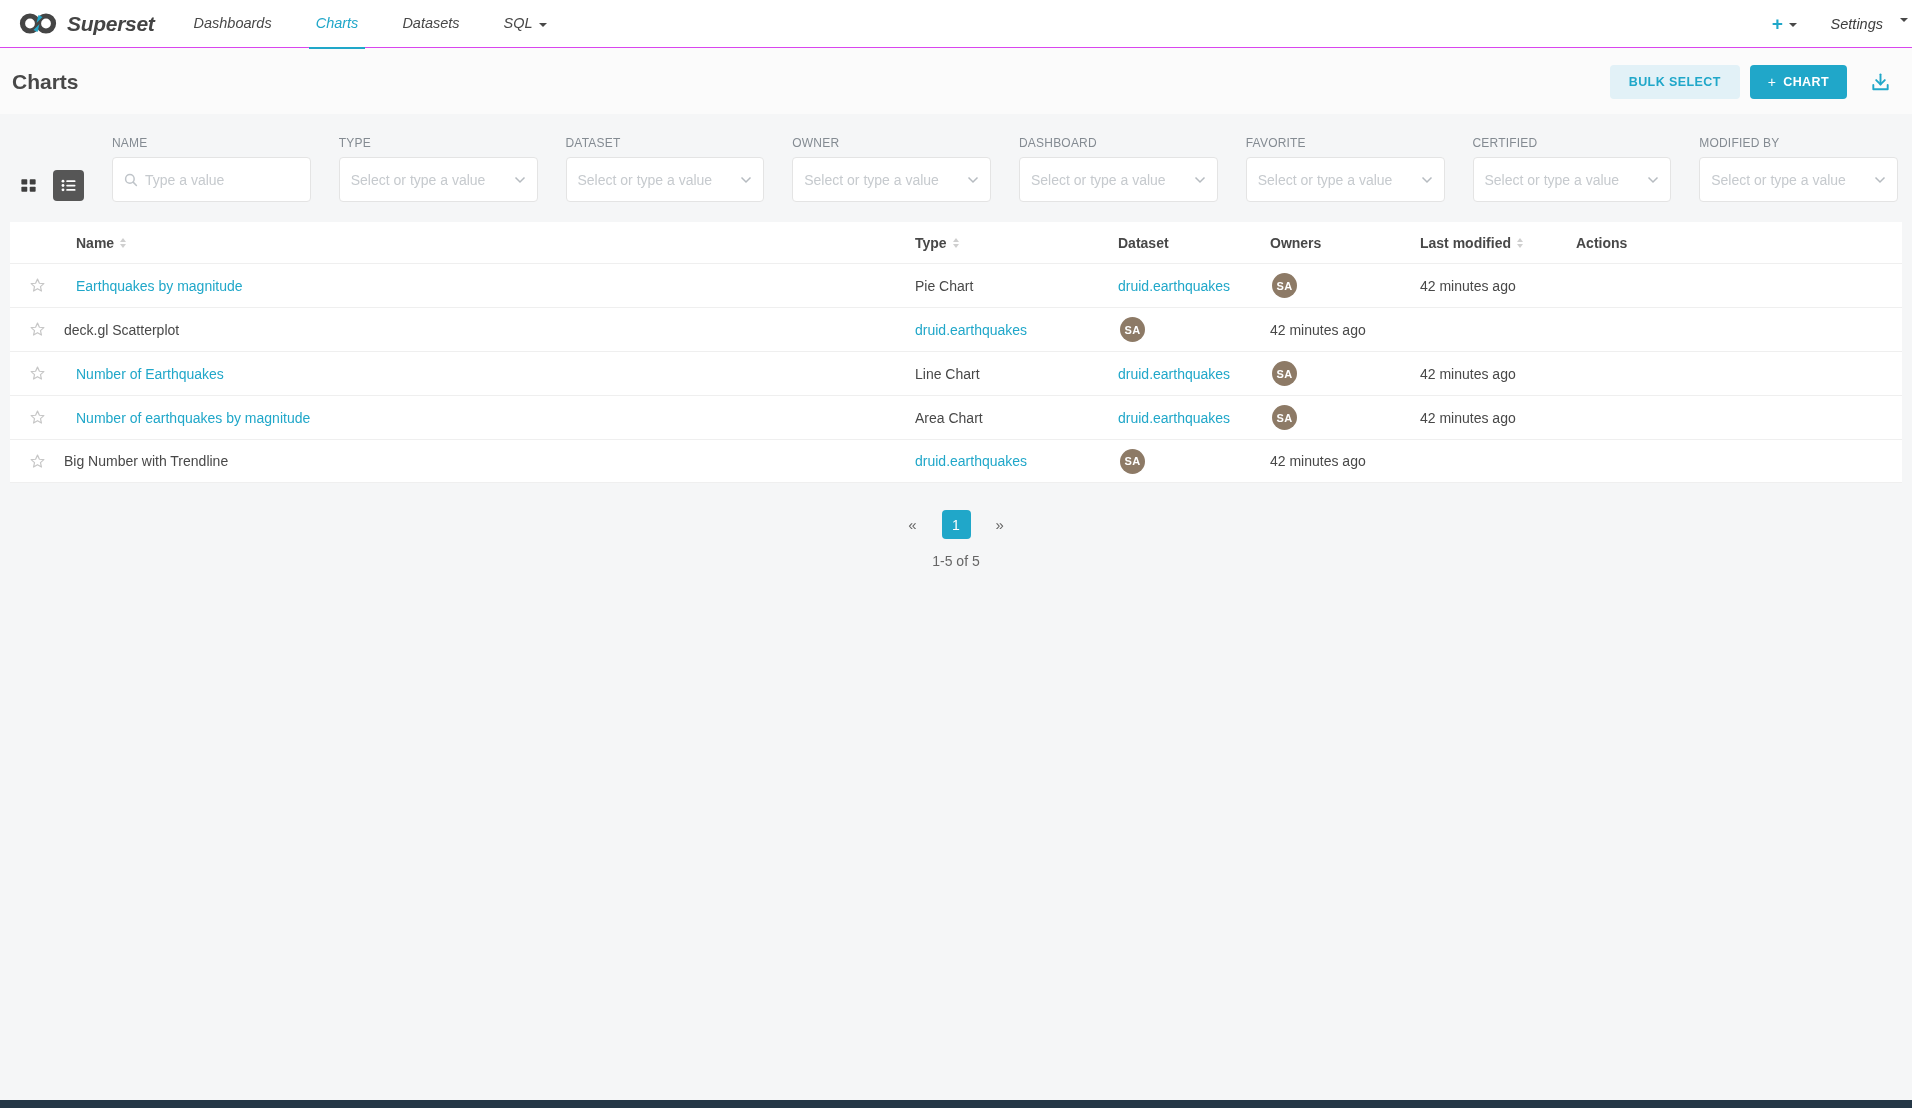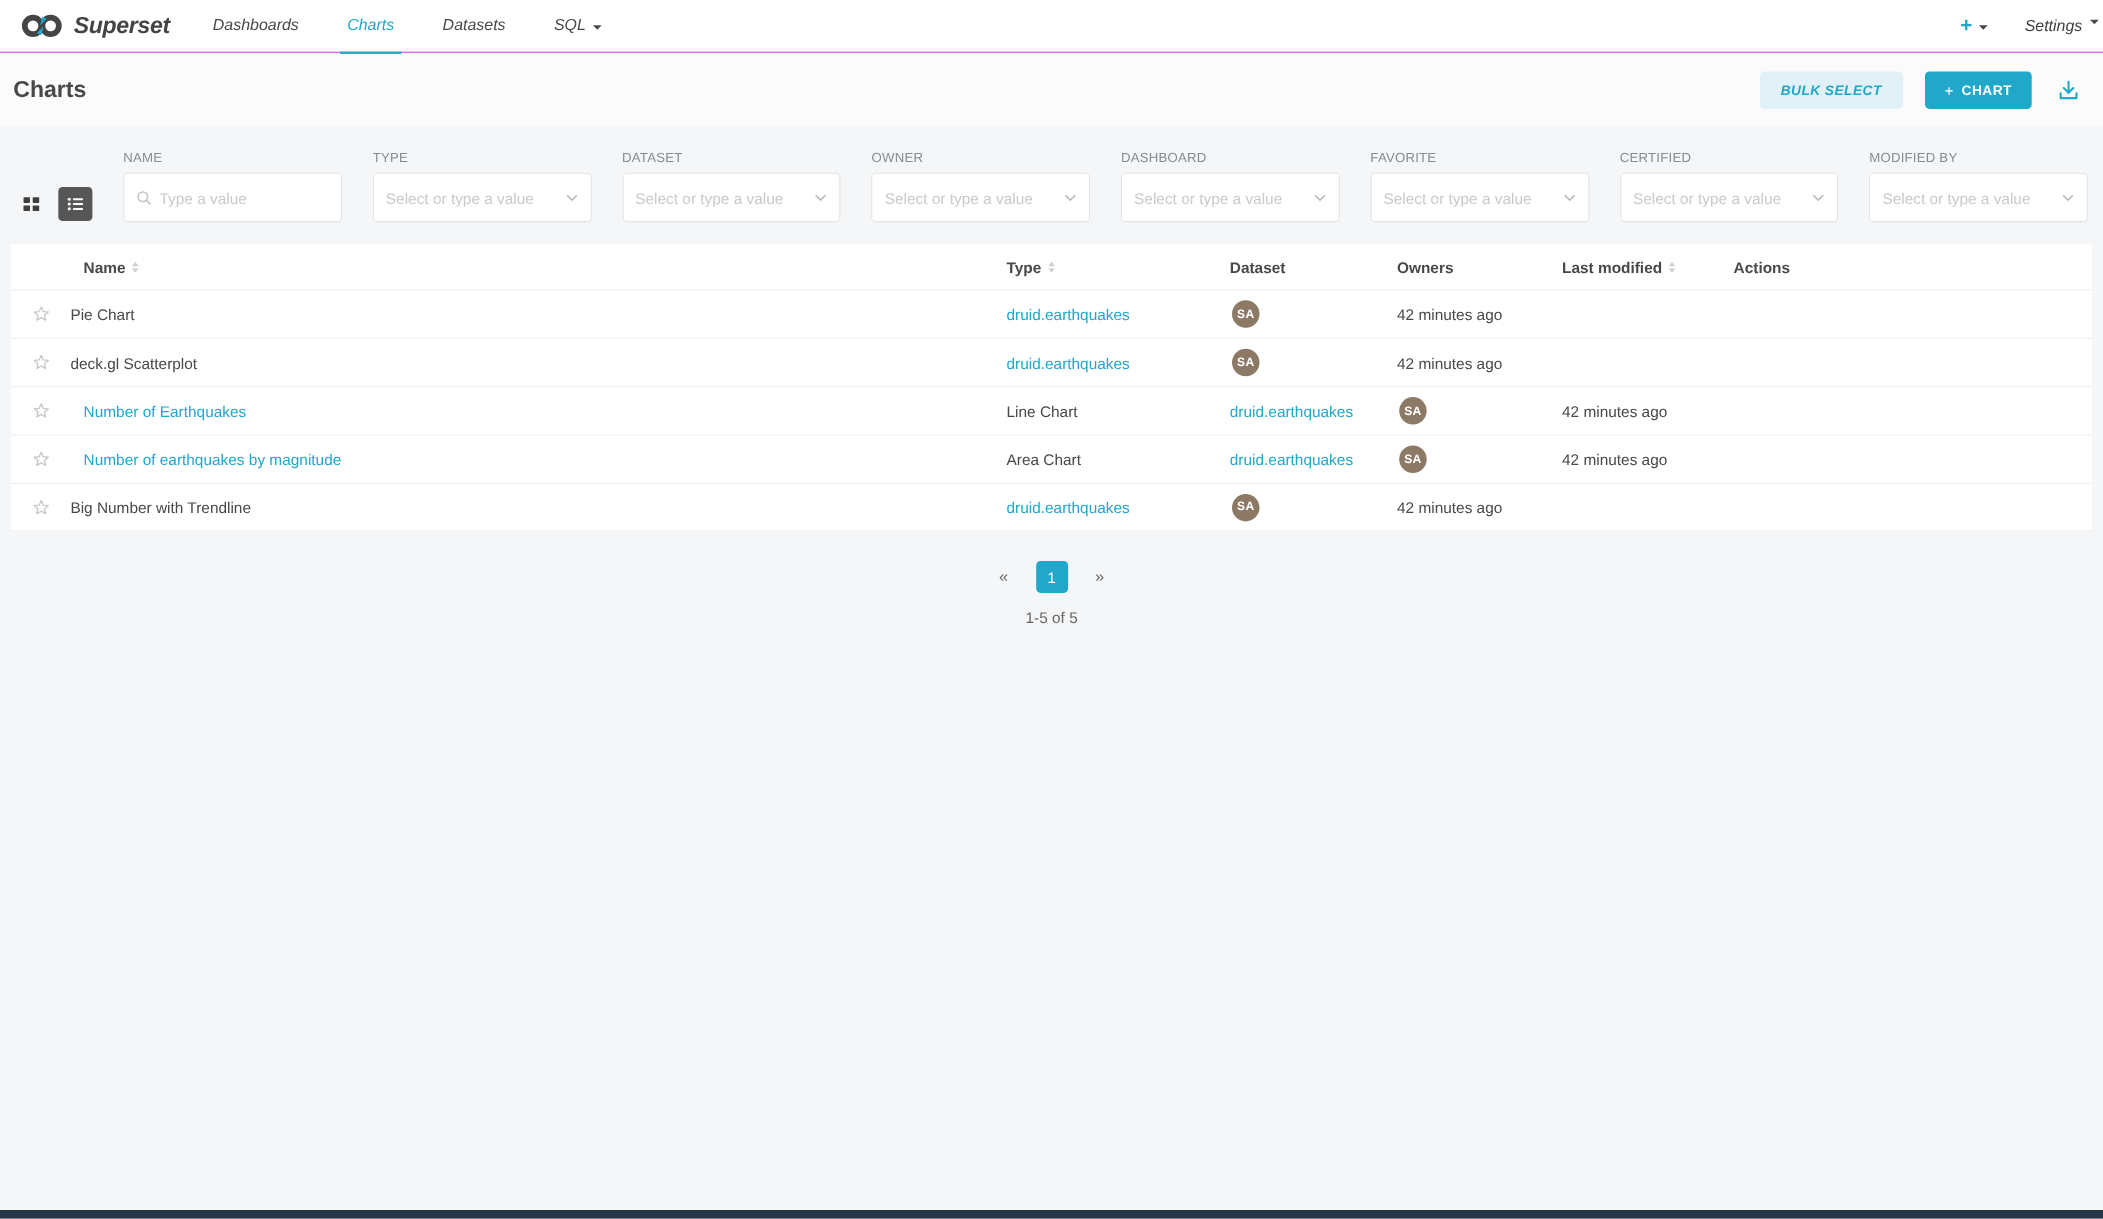--- a/index.html
+++ b/index.html
@@ -28,31 +28,31 @@
   .nav-item.active::after {
     content:""; position:absolute; left:2px; right:2px; bottom:-1px; height:2px; background:#20A7C9;
   }
   .caret-down {
     width:0; height:0; border-left:4px solid transparent; border-right:4px solid transparent;
     border-top:4px solid #484848; display:inline-block; margin-top:2px;
   }
   .nav-right { margin-left:auto; display:flex; align-items:center; gap:34px; padding-right:4px; }
   .nav-plus { display:flex; align-items:center; gap:6px; cursor:pointer; }
   .nav-plus .plus-glyph { color:#20A7C9; font-size:19px; font-weight:bold; line-height:1; }
-  .nav-settings { display:flex; align-items:flex-start; gap:7px; font-size:14.5px; color:#3E3E3E; cursor:pointer; }
+  .nav-settings { display:flex; align-items:flex-start; gap:17px; font-size:14.5px; color:#3E3E3E; cursor:pointer; }
 
   
   .page-header {
     display:flex; align-items:center; background:#FBFBFB;
     padding:17px 14px 15px 12px;
   }
   .page-title { font-size:21px; font-weight:bold; color:#484848; margin-right:auto; }
   .btn { border:none; border-radius:4px; font-family:inherit; font-weight:bold; font-size:12.5px;
          letter-spacing:0.4px; height:34px; cursor:pointer; display:inline-flex; align-items:center; }
-  .btn-secondary { background:#E2F1F7; color:#20A7C9; padding:0 19px; margin-right:20px;font-style:italic; }
+  .btn-secondary { background:#E2F1F7; color:#20A7C9; padding:0 19px; margin-right:10px; }
   .btn-primary { background:#20A7C9; color:#fff; padding:0 18px; gap:7px; }
   .import-btn { background:none; border:none; margin-left:22px; margin-right:6px; cursor:pointer; display:flex; align-items:center; }
 
   
   .filters-row {
     display:flex; align-items:flex-end; padding:22px 14px 20px 13px; gap:28px;
   }
   .view-toggles { display:flex; align-items:center; gap:9px; height:33px; }
   .toggle-btn { width:31px; height:31px; border:none; background:none; border-radius:4px;
                 display:flex; align-items:center; justify-content:center; cursor:pointer; }
@@ -323,20 +323,21 @@
   </div>
 
   <div class="grid-row">
     <div class="star-cell">
       <span style="display:flex;">
         <svg width="17" height="17" viewBox="0 0 24 24" fill="none" stroke="#C7C7C7" stroke-width="1.7" stroke-linejoin="round">
             <path d="M12 3 l2.7 5.8 6.3.6 -4.8 4.2 1.4 6.2 -5.6-3.3 -5.6 3.3 1.4-6.2 -4.8-4.2 6.3-.6 z"></path>
           </svg>
       </span>
     </div>
+    <div class="cell-pad"><a class="link">Earthquakes by magnitude</a></div>
     <div>Pie Chart</div>
     <div><a class="link">druid.earthquakes</a></div>
     <div>
         <span class="avatar">SA</span>
       </div>
     <div>42 minutes ago</div>
     <div></div>
   </div>
 
   <div class="grid-row">

